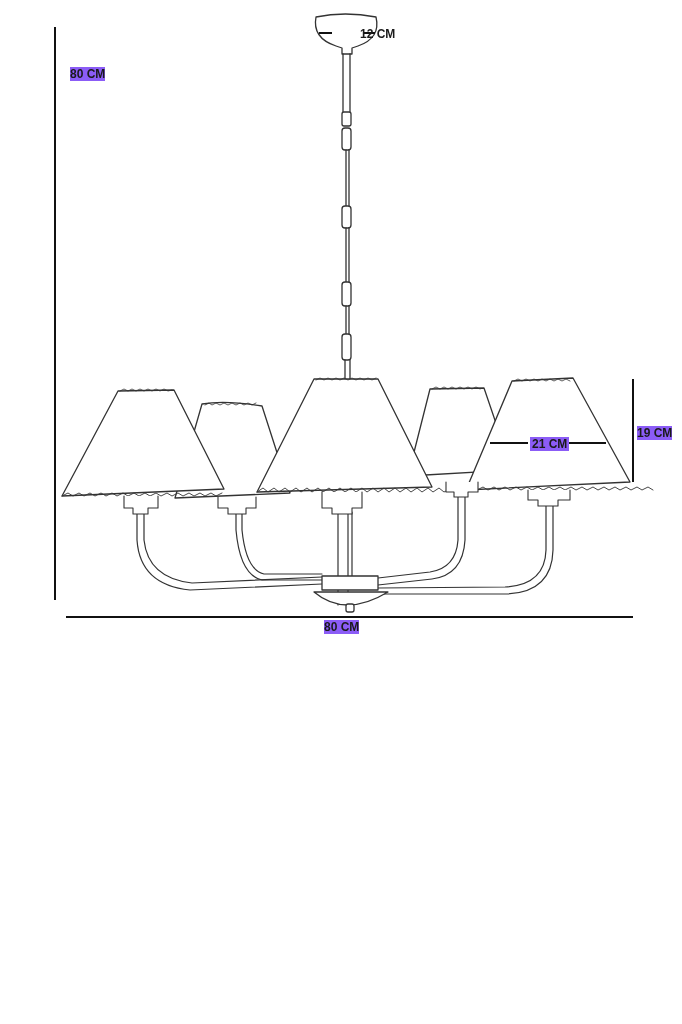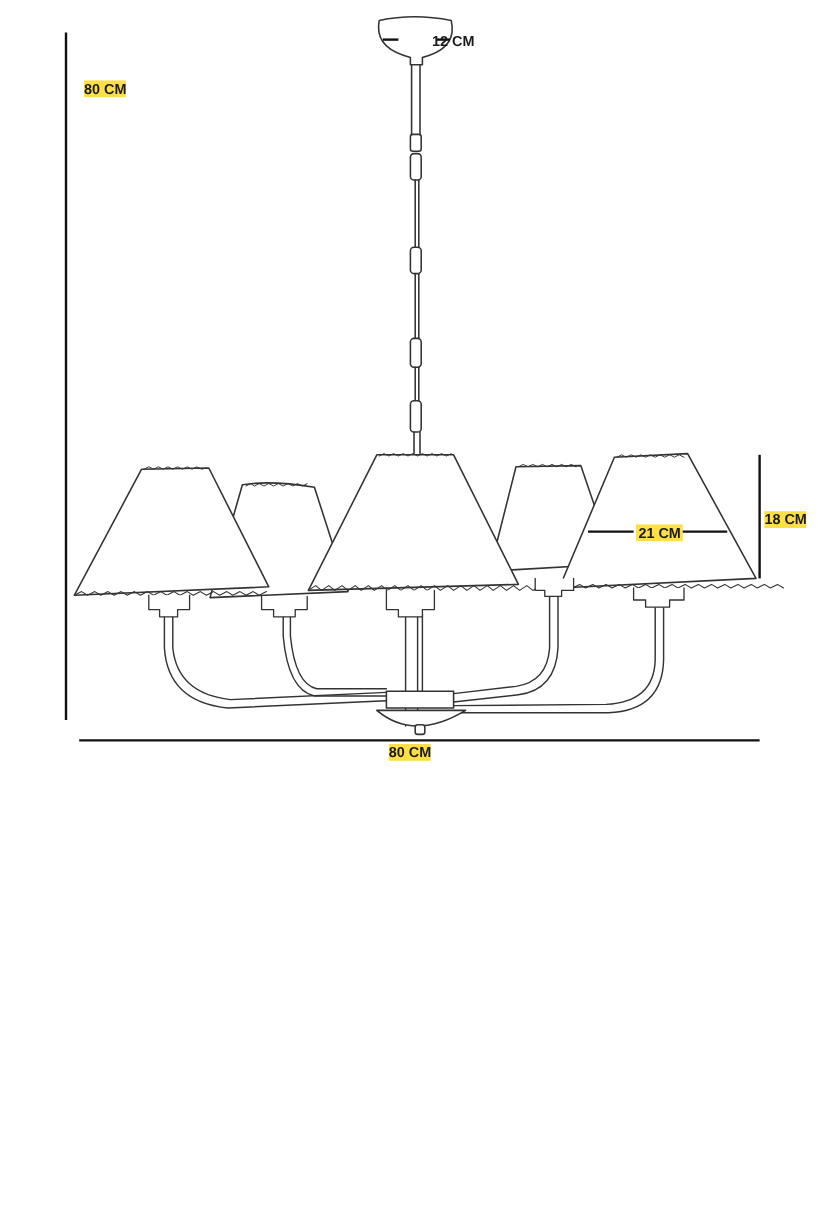--- a/index.html
+++ b/index.html
@@ -1,20 +1,20 @@
 <!DOCTYPE html>
 <html><head>
   <meta charset="utf-8">
   <style>
     html, body { margin: 0; padding: 0; background: #ffffff; }
     body { width: 682px; height: 1024px; position: relative; overflow: hidden;
            font-family: "Liberation Sans", sans-serif; }
     .canvas { position: absolute; left: 0; top: 0; width: 682px; height: 1024px; }
     .dim-label { position: absolute; font-family: "Liberation Sans", sans-serif;
-                 font-weight: bold; font-size: 12px; color: #1a1a1a; background: #fde047;
+                 font-weight: bold; font-size: 12px; color: #1a1a1a; background: #8b5cf6;
                  line-height: 14px; white-space: nowrap; }
     #lbl-height { left: 70px; top: 67px; }
     #lbl-width  { left: 324px; top: 620px; }
     #lbl-canopy { left: 332px; top: 27px; background: transparent; margin-left: 28px; }
     #lbl-shade-h { left: 637px; top: 426px; }
     #lbl-shade-d { left: 530px; top: 437px; padding: 0 2px; }
   </style>
 </head>
 <body>
 
@@ -112,15 +112,15 @@
       <line x1="490" y1="443" x2="528" y2="443"></line>
       <line x1="566" y1="443" x2="606" y2="443"></line>
       <line x1="319" y1="33" x2="332" y2="33"></line>
       <line x1="364" y1="33" x2="375" y2="33"></line>
     </g>
   </svg>
 
   <div id="lbl-height" class="dim-label">80 CM</div>
   <div id="lbl-width" class="dim-label">80 CM</div>
   <div id="lbl-canopy" class="dim-label">12 CM</div>
-  <div id="lbl-shade-h" class="dim-label">18 CM</div>
+  <div id="lbl-shade-h" class="dim-label">19 CM</div>
   <div id="lbl-shade-d" class="dim-label">21 CM</div>
 </div>
 
 </body></html>

